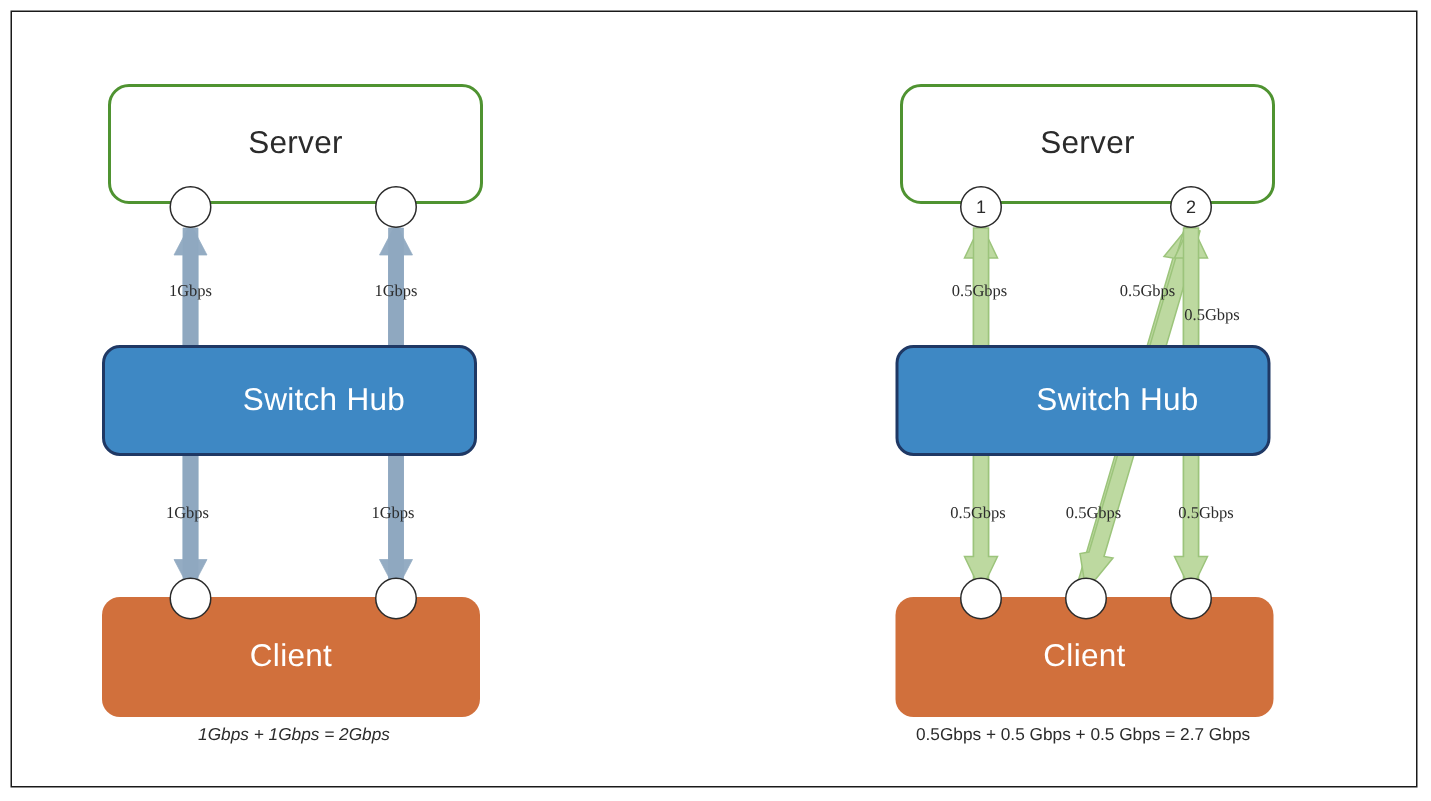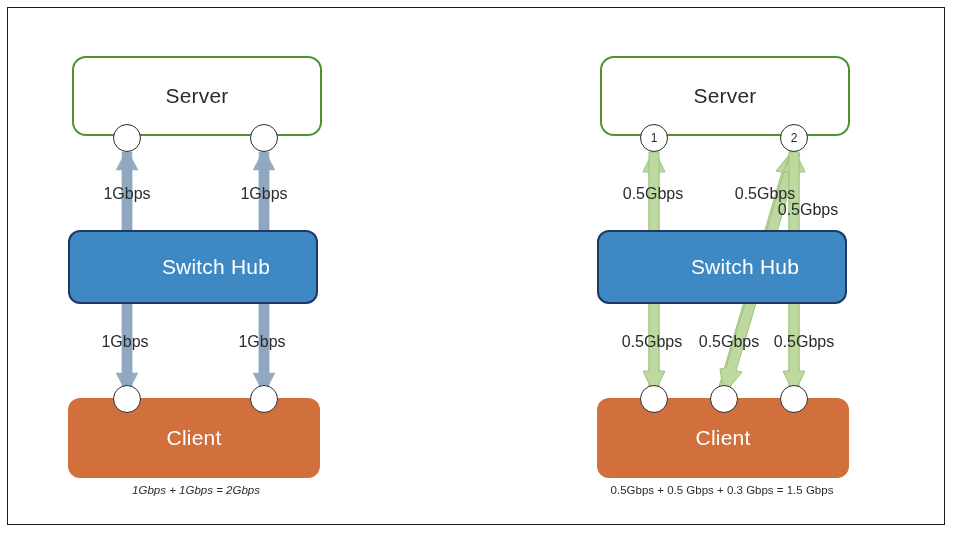--- a/index.html
+++ b/index.html
@@ -102,24 +102,25 @@
   svg.arrow-layer {
     position: absolute;
     left: 0; top: 0;
     width: 477px; height: 534px;
     overflow: visible;
   }
 
   
   .speed {
     position: absolute;
-    font-size: 16px;
+    font-size: 11px;
     color: #2b2b2b;
     white-space: nowrap;
     transform: translate(-50%, -50%);
+    font-family: Liberation Serif, serif;
   }
 
   .caption {
     position: absolute;
     font-size: 11.5px;
     color: #2b2b2b;
     white-space: nowrap;
     transform: translateX(-50%);
   }
 </style>
@@ -213,16 +214,16 @@
     <div class="port" style="left:317px; top:399px;"></div>
 
     <span class="speed" style="left:176px; top:194px;">0.5Gbps</span>
     <span class="speed" style="left:288px; top:194px;">0.5Gbps</span>
     <span class="speed" style="left:331px; top:210px;">0.5Gbps</span>
 
     <span class="speed" style="left:175px; top:342px;">0.5Gbps</span>
     <span class="speed" style="left:252px; top:342px;">0.5Gbps</span>
     <span class="speed" style="left:327px; top:342px;">0.5Gbps</span>
 
-    <span class="caption" style="left:245px; top:484px;">0.5Gbps + 0.5 Gbps + 0.3 Gbps = 1.5 Gbps</span>
+    <span class="caption" style="left:245px; top:484px;">0.5Gbps + 0.5 Gbps + 0.5 Gbps = 2.7 Gbps</span>
   </div>
 
 </div>
 
 </body></html>

